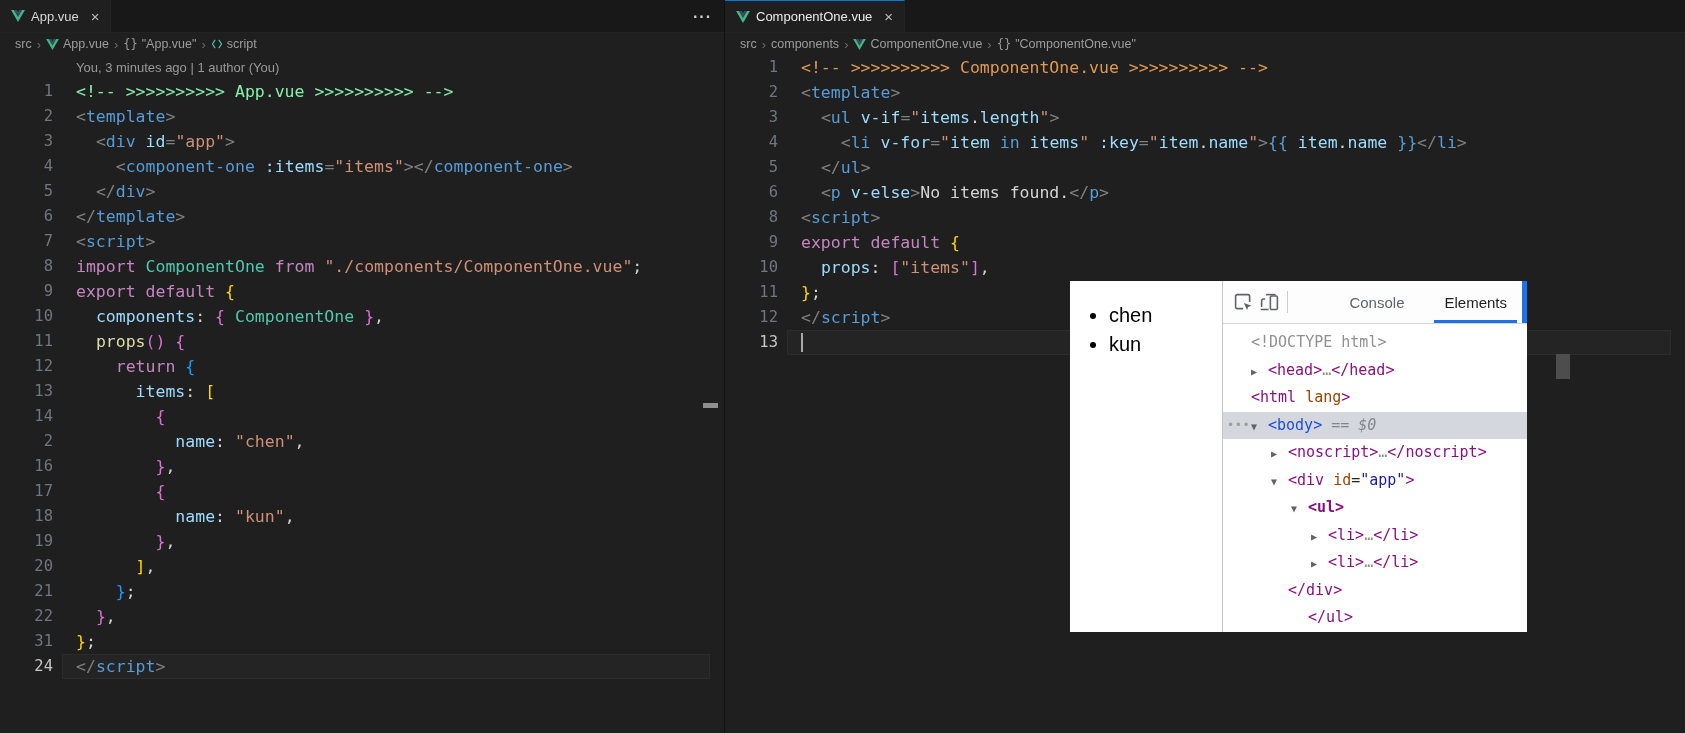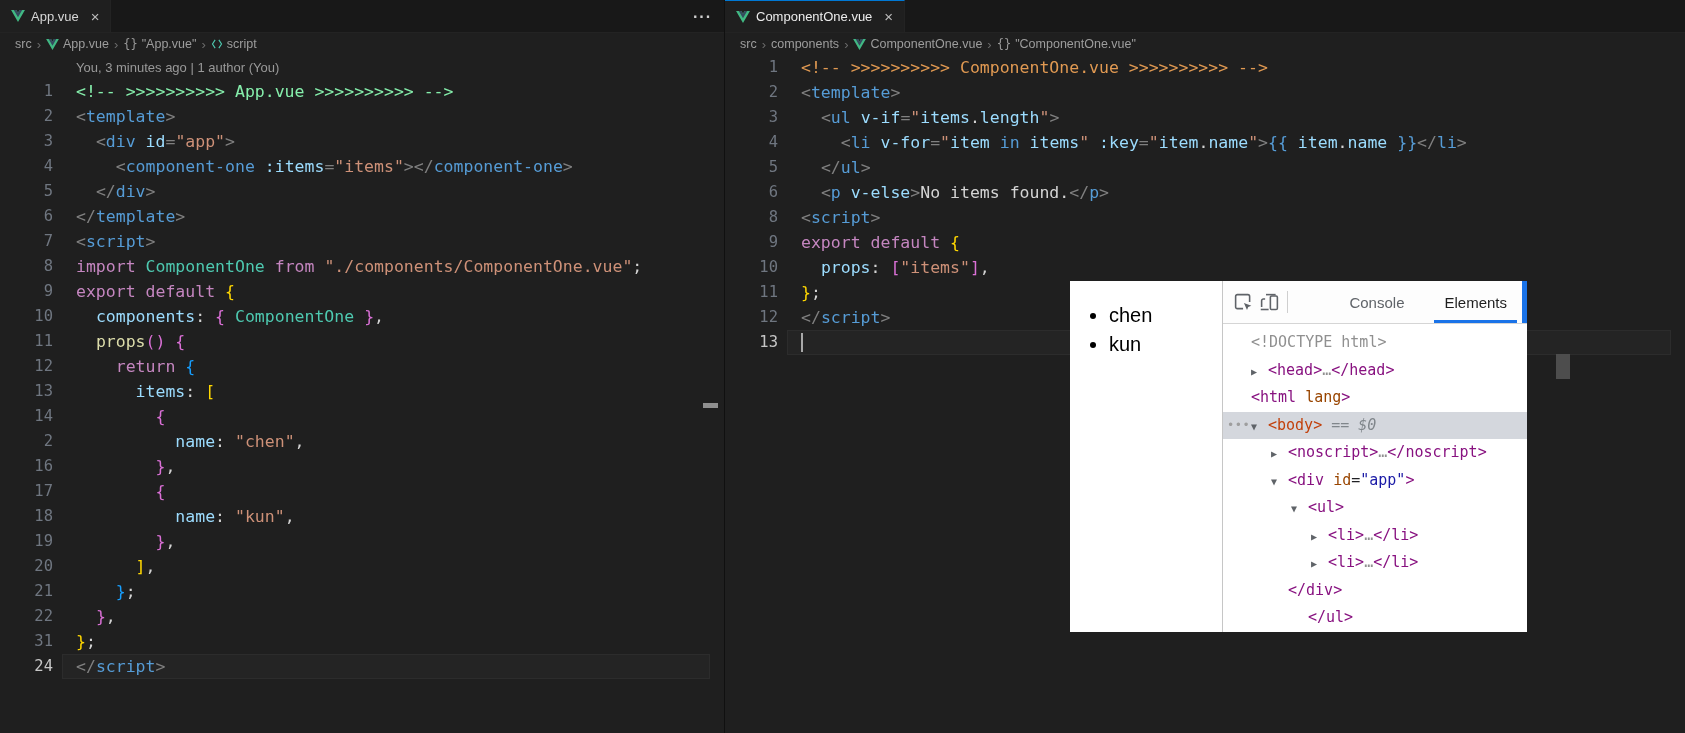--- a/index.html
+++ b/index.html
@@ -227,24 +227,24 @@
         </span>
         <span class="dt-sep"></span>
         <span class="dt-tab first">Console</span>
         <span class="dt-tab active">Elements</span>
         <span class="dt-edge"></span>
       </div>
       <div class="dt-tree" id="dt-tree">
           <div class="dt-row" style="padding-left: 28px;"><span style="color: rgb(144, 144, 144);">&lt;!DOCTYPE html&gt;</span></div>
           <div class="dt-row" style="padding-left: 28px;"><span class="dt-arrow">▶</span><span style="color: rgb(136, 18, 128);">&lt;head&gt;</span><span style="color: rgb(144, 144, 144);">…</span><span style="color: rgb(136, 18, 128);">&lt;/head&gt;</span></div>
           <div class="dt-row" style="padding-left: 28px;"><span style="color: rgb(136, 18, 128);">&lt;html</span><span style="color: rgb(153, 69, 0);"> lang</span><span style="color: rgb(136, 18, 128);">&gt;</span></div>
-          <div class="dt-row selected" style="padding-left: 28px;"><span class="dt-dots">•••</span><span class="dt-arrow">▼</span><span style="color: #c2410c;">&lt;body&gt;</span><span class="italic" style="color: rgb(128, 134, 139);"> == $0</span></div>
+          <div class="dt-row selected" style="padding-left: 28px;"><span class="dt-dots">•••</span><span class="dt-arrow">▼</span><span style="color: #1d4ed8;">&lt;body&gt;</span><span class="italic" style="color: rgb(128, 134, 139);"> == $0</span></div>
           <div class="dt-row" style="padding-left: 48px;"><span class="dt-arrow">▶</span><span style="color: rgb(136, 18, 128);">&lt;noscript&gt;</span><span style="color: rgb(144, 144, 144);">…</span><span style="color: rgb(136, 18, 128);">&lt;/noscript&gt;</span></div>
           <div class="dt-row" style="padding-left: 48px;"><span class="dt-arrow">▼</span><span style="color: rgb(136, 18, 128);">&lt;div</span><span style="color: rgb(153, 69, 0);"> id</span><span style="color: rgb(32, 33, 36);">=</span><span style="color: rgb(26, 26, 166);">"app"</span><span style="color: rgb(136, 18, 128);">&gt;</span></div>
-          <div class="dt-row" style="padding-left: 68px;"><span class="dt-arrow">▼</span><span style="color: rgb(136, 18, 128);">&lt;ul&gt;</span></div>
+          <div class="dt-row" style="padding-left: 68px; font-weight: bold;"><span class="dt-arrow">▼</span><span style="color: rgb(136, 18, 128);">&lt;ul&gt;</span></div>
           <div class="dt-row" style="padding-left: 88px;"><span class="dt-arrow">▶</span><span style="color: rgb(136, 18, 128);">&lt;li&gt;</span><span style="color: rgb(144, 144, 144);">…</span><span style="color: rgb(136, 18, 128);">&lt;/li&gt;</span></div>
           <div class="dt-row" style="padding-left: 88px;"><span class="dt-arrow">▶</span><span style="color: rgb(136, 18, 128);">&lt;li&gt;</span><span style="color: rgb(144, 144, 144);">…</span><span style="color: rgb(136, 18, 128);">&lt;/li&gt;</span></div>
           <div class="dt-row" style="padding-left: 65px;"><span style="color: rgb(136, 18, 128);">&lt;/div&gt;</span></div>
           <div class="dt-row" style="padding-left: 85px;"><span style="color: rgb(136, 18, 128);">&lt;/ul&gt;</span></div>
         </div>
     </div>
   </div>
 
 </div>
 

